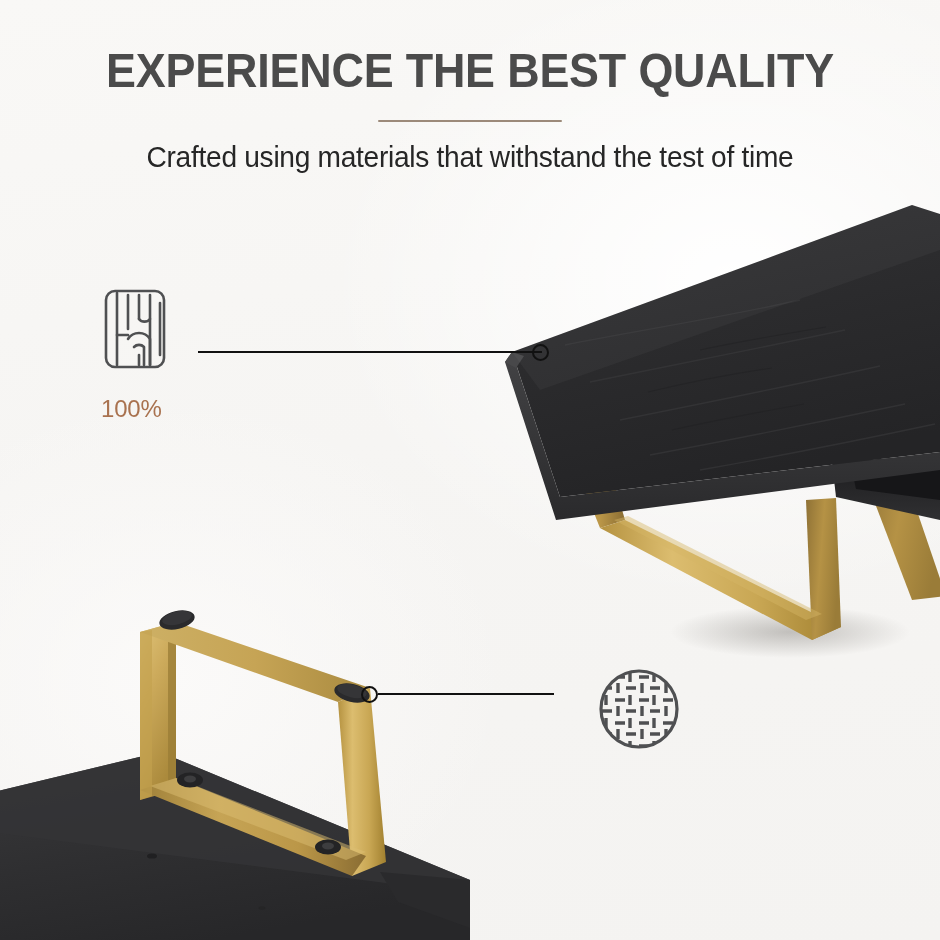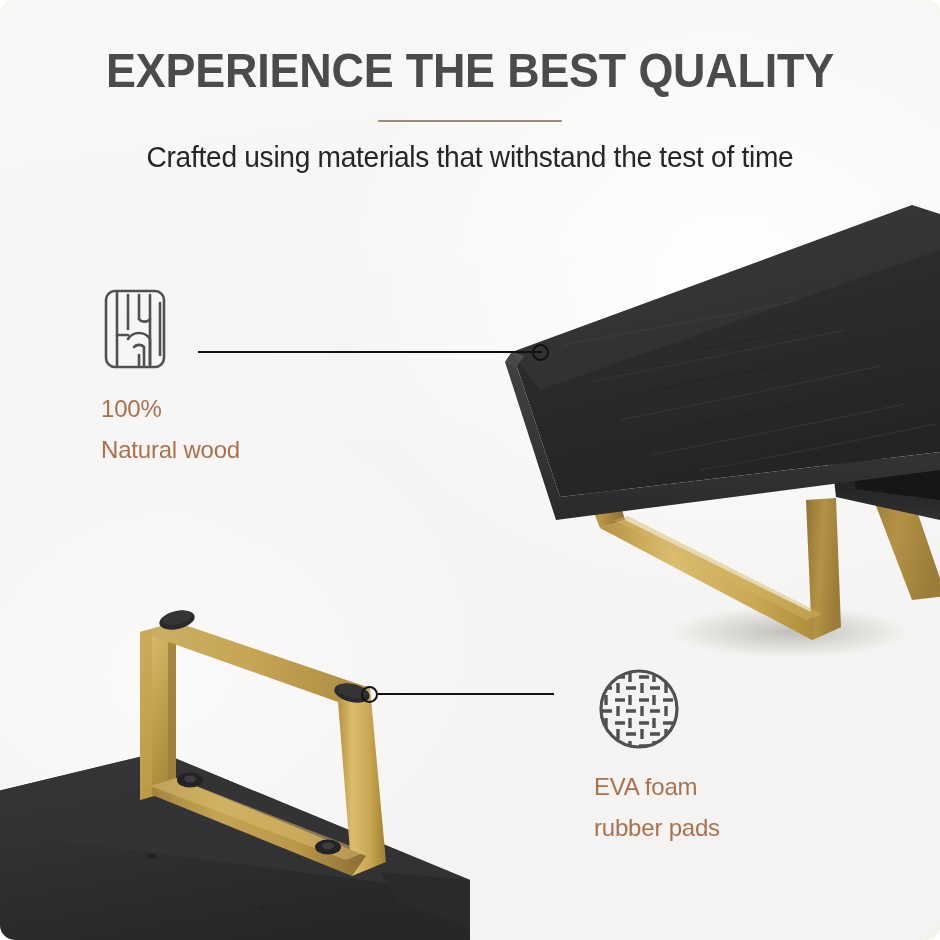--- a/index.html
+++ b/index.html
@@ -7,21 +7,20 @@
     padding: 0;
     background: #ffffff;
   }
   #page {
     position: relative;
     width: 940px;
     height: 940px;
     overflow: hidden;
     background: #bef264;
     font-family: "Liberation Sans", sans-serif;
-    border-radius: 15px;
     -webkit-font-smoothing: antialiased;
   }
   
   .bg-base {
     position: absolute;
     inset: 0;
     background:
       radial-gradient(ellipse 70% 55% at 78% 30%, #ffffff 0%, rgba(255,255,255,0) 62%),
       radial-gradient(ellipse 60% 50% at 18% 72%, #fbfaf9 0%, rgba(251,250,249,0) 60%),
       linear-gradient(172deg, #f9f8f6 0%, #f6f5f3 46%, #f4f3f1 100%);
@@ -259,21 +258,20 @@
         <path d="M13 46 L24 46"></path>
       </g>
     </svg>
   </div>
 
   <div class="leader" style="left:198px; top:351px; width:344px;"></div>
   <div class="ring" style="left:532px; top:344px;"></div>
 
   <div class="callout" style="left:101px; top:388px;">
     <div class="callout-label">100%</div>
-    <div class="callout-label">Natural wood</div>
   </div>
 
   <div class="icon-box" style="left:598px; top:668px;">
     <svg width="82" height="82" viewBox="0 0 82 82">
       <defs>
         <clipPath id="circClip">
           <circle cx="41" cy="41" r="38"></circle>
         </clipPath>
       </defs>
       <g clip-path="url(#circClip)" stroke="#4f5052" stroke-width="3.4" stroke-linecap="butt">
@@ -321,18 +319,14 @@
           <path d="M41 78 L51 78"></path>
           <path d="M65 78 L75 78"></path>
       </g>
       <circle cx="41" cy="41" r="38" fill="none" stroke="#4f5052" stroke-width="3.2"></circle>
     </svg>
   </div>
 
   <div class="leader" style="left:378px; top:693px; width:176px;"></div>
   <div class="ring" style="left:361px; top:686px;"></div>
 
-  <div class="callout" style="left:594px; top:766px;">
-    <div class="callout-label">EVA foam</div>
-    <div class="callout-label">rubber pads</div>
-  </div>
 
 </div>
 
 </body></html>

